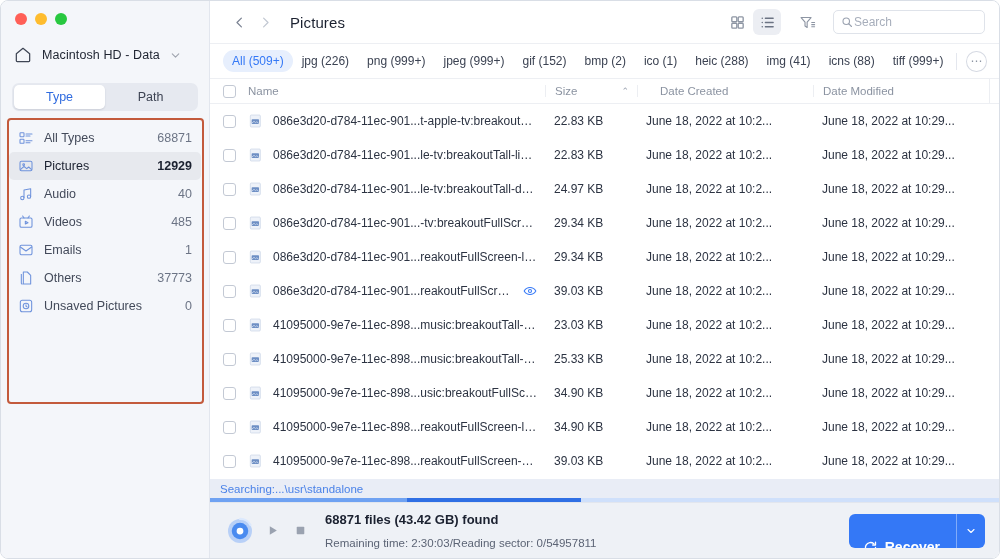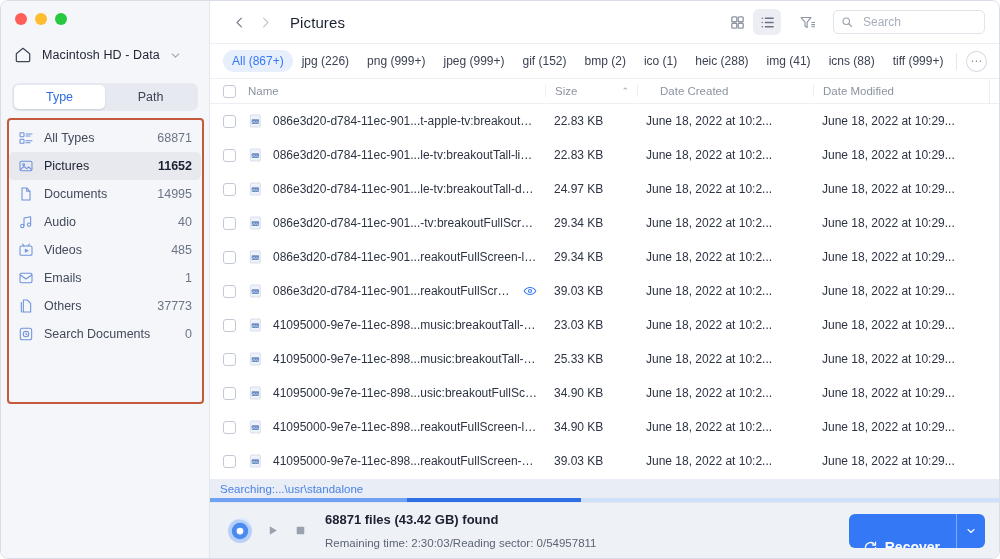--- a/index.html
+++ b/index.html
@@ -118,21 +118,21 @@
   .view-btn svg { width: 17px; height: 17px; display:block; }
   .filter-btn {
     width: 28px; height: 26px; display: flex; align-items: center; justify-content: center;
     margin-left: 12px;
   }
   .filter-btn svg { width: 17px; height: 17px; display:block; }
   .search-box {
     margin-left: 12px;
     width: 152px; height: 24px;
     border: 1px solid #dfe3ea; border-radius: 5px;
-    display: flex; align-items: center; padding: 0 7px; gap: 10px;
+    display: flex; align-items: center; padding: 0 7px; gap: 1px;
     background: #fff;
   }
   .search-box svg { width: 12px; height: 12px; flex:0 0 12px; display:block; }
   .search-box input {
     border: none; outline: none; font-size: 12px; color: #2b3242;
     width: 100%; background: transparent;
     font-family: "Liberation Sans", sans-serif;
   }
   .search-box input::placeholder { color: #a7aebb; }
 
@@ -274,31 +274,23 @@
         <span class="cat-count">68871</span>
       </div>
 
       <div class="cat active">
         <svg class="cat-ico" viewBox="0 0 24 24" fill="none" stroke="#6f93dc" stroke-width="1.6">
           <rect x="3" y="5" width="18" height="14" rx="2"></rect>
           <circle cx="8.5" cy="10" r="1.3"></circle>
           <path d="M4 17l5-4.5 4 3.5 3-2.5 4 3.5" stroke-linecap="round" stroke-linejoin="round"></path>
         </svg>
         <span class="cat-label">Pictures</span>
-        <span class="cat-count">11652</span>
-      </div>
-
-      <div class="cat">
-        <svg class="cat-ico" viewBox="0 0 24 24" fill="none" stroke="#6f93dc" stroke-width="1.6">
-          <path d="M6 3h7l5 5v13H6z" stroke-linejoin="round"></path>
-            <path d="M13 3v5h5"></path>
-        </svg>
-        <span class="cat-label">Documents</span>
-        <span class="cat-count">14995</span>
-      </div>
+        <span class="cat-count">12929</span>
+      </div>
+
 
       <div class="cat">
         <svg class="cat-ico" viewBox="0 0 24 24" fill="none" stroke="#6f93dc" stroke-width="1.6">
           <path d="M9 18V6l10-2v12" stroke-linejoin="round"></path>
           <circle cx="6.5" cy="18" r="2.5"></circle>
             <circle cx="16.5" cy="16" r="2.5"></circle>
         </svg>
         <span class="cat-label">Audio</span>
         <span class="cat-count">40</span>
       </div>
@@ -331,21 +323,21 @@
         <span class="cat-label">Others</span>
         <span class="cat-count">37773</span>
       </div>
 
       <div class="cat">
         <svg class="cat-ico" viewBox="0 0 24 24" fill="none" stroke="#6f93dc" stroke-width="1.6">
           <rect x="3.5" y="3.5" width="17" height="17" rx="3"></rect>
           <circle cx="12" cy="12" r="4.2"></circle>
           <path d="M12 10v2.3l1.5 1" stroke-linecap="round"></path>
         </svg>
-        <span class="cat-label">Search Documents</span>
+        <span class="cat-label">Unsaved Pictures</span>
         <span class="cat-count">0</span>
       </div>
 
     </div>
   </div>
 
   <div class="main">
 
     <div class="toolbar">
       <div class="nav-btn">
@@ -387,21 +379,21 @@
       <div class="search-box">
         <svg viewBox="0 0 24 24" fill="none" stroke="#9aa2b0" stroke-width="2.2">
           <circle cx="10.5" cy="10.5" r="6.5"></circle>
             <path d="M15.5 15.5L21 21" stroke-linecap="round"></path>
         </svg>
         <input type="text" placeholder="Search" style="">
       </div>
     </div>
 
     <div class="chips">
-      <div class="chip active">All (867+)</div>
+      <div class="chip active">All (509+)</div>
       <div class="chip">jpg (226)</div>
       <div class="chip">png (999+)</div>
       <div class="chip">jpeg (999+)</div>
       <div class="chip">gif (152)</div>
       <div class="chip">bmp (2)</div>
       <div class="chip">ico (1)</div>
       <div class="chip">heic (288)</div>
       <div class="chip">img (41)</div>
       <div class="chip">icns (88)</div>
       <div class="chip">tiff (999+)</div>

